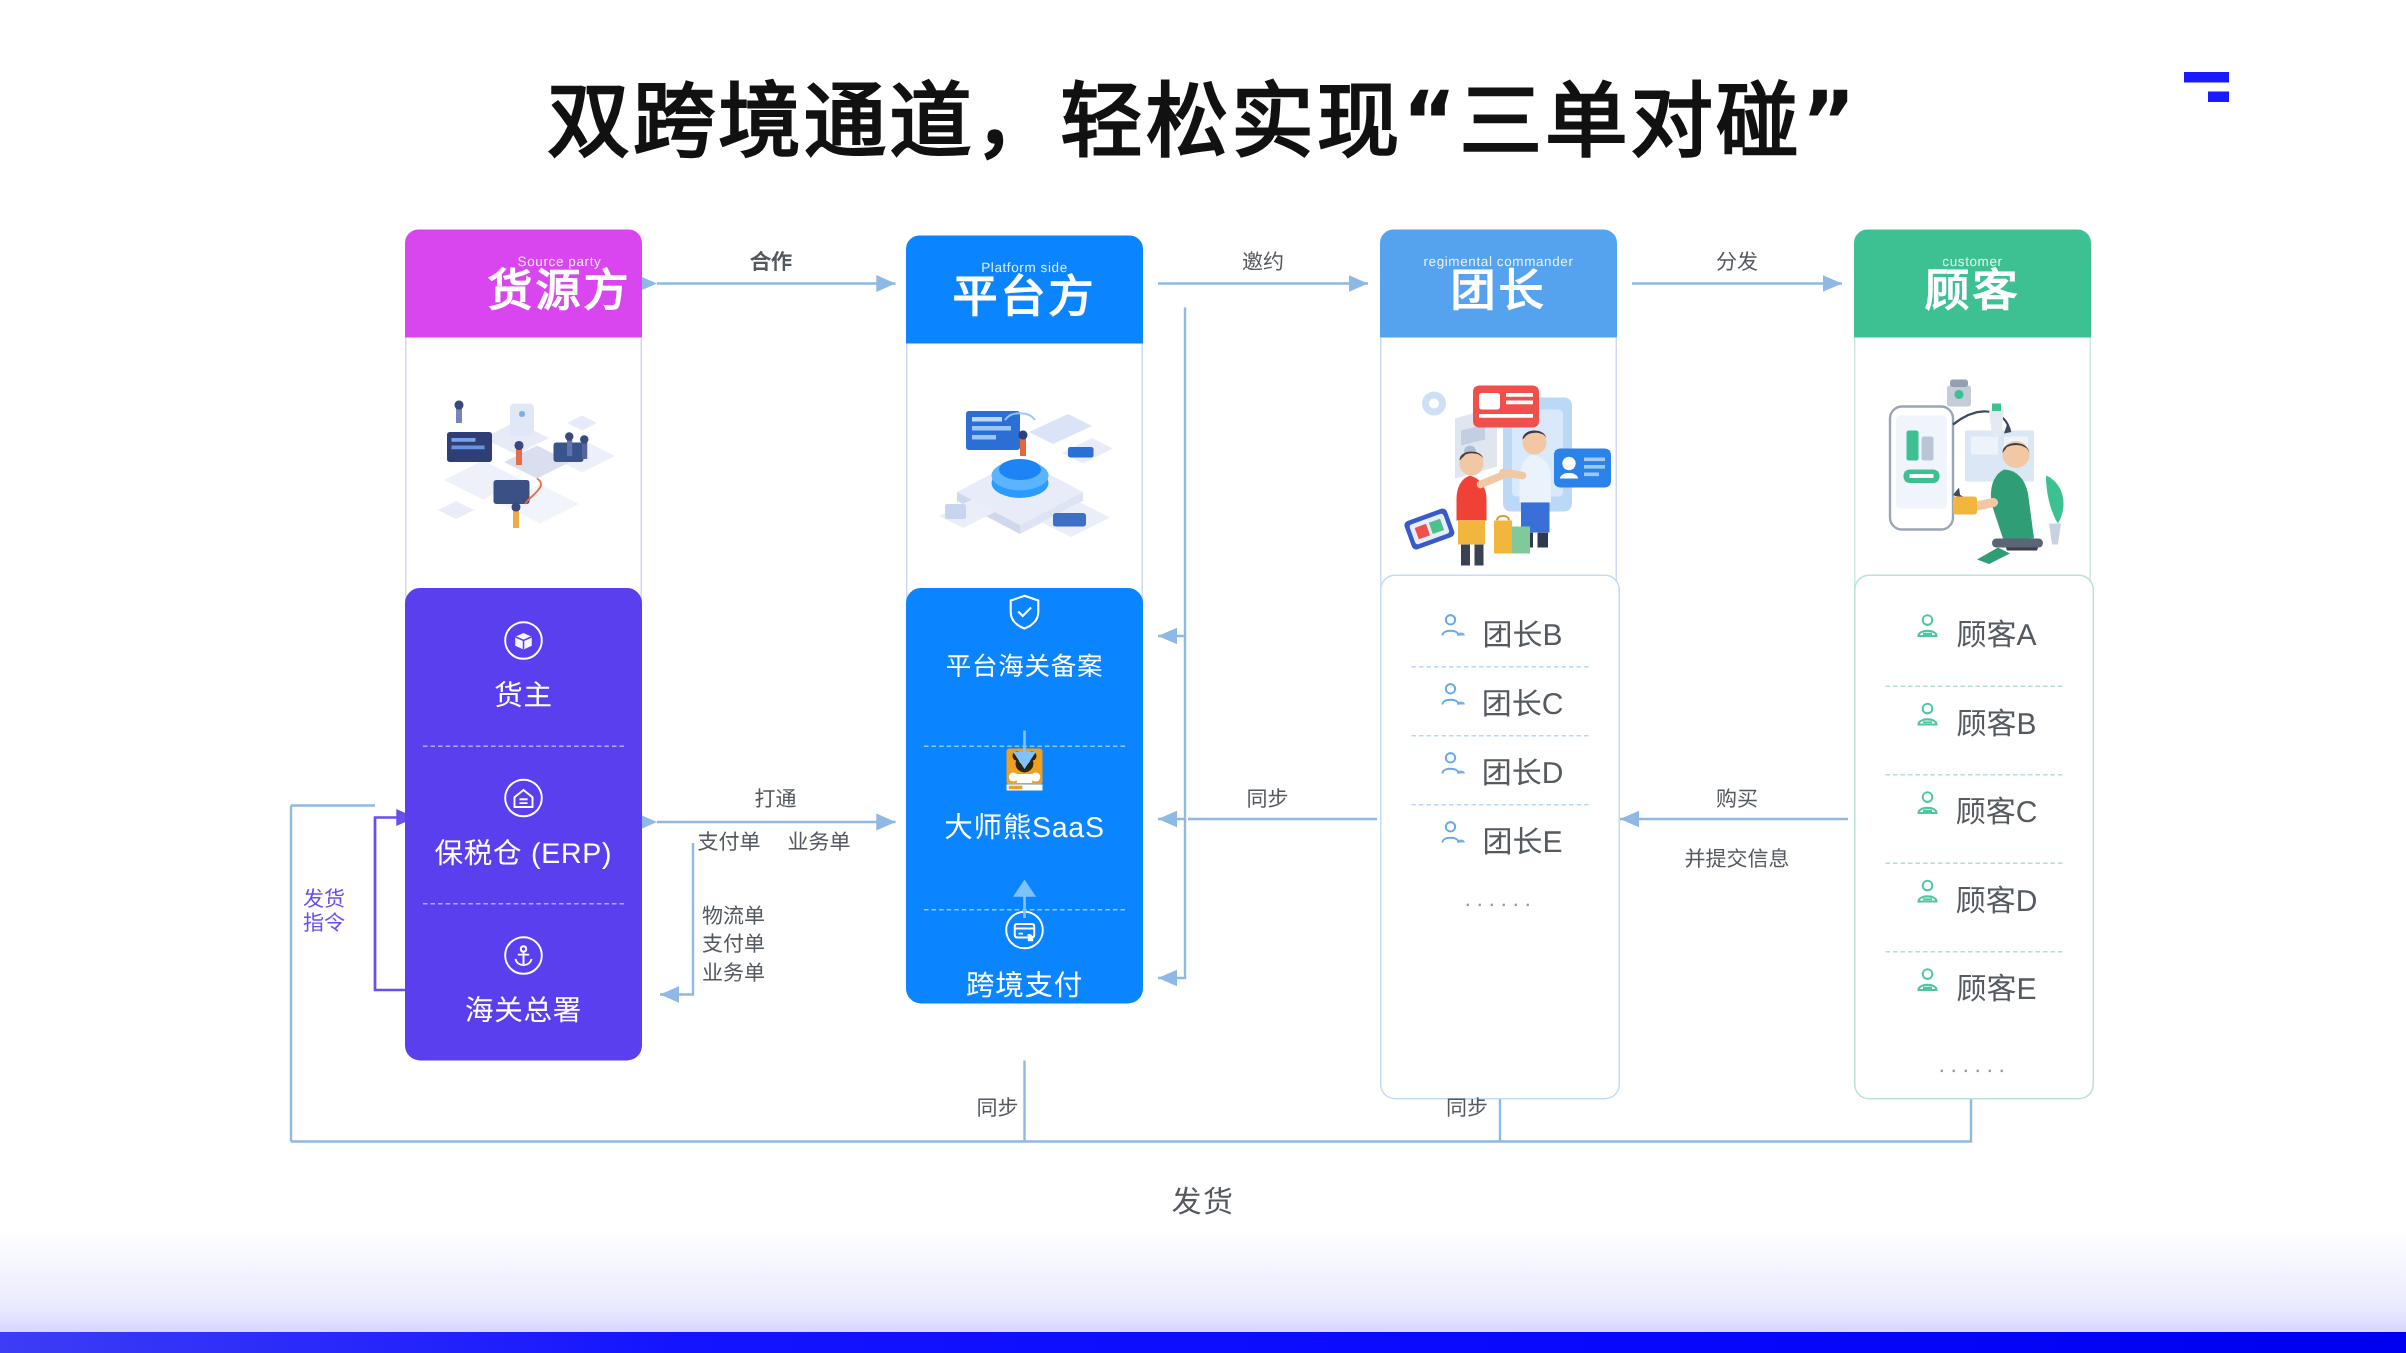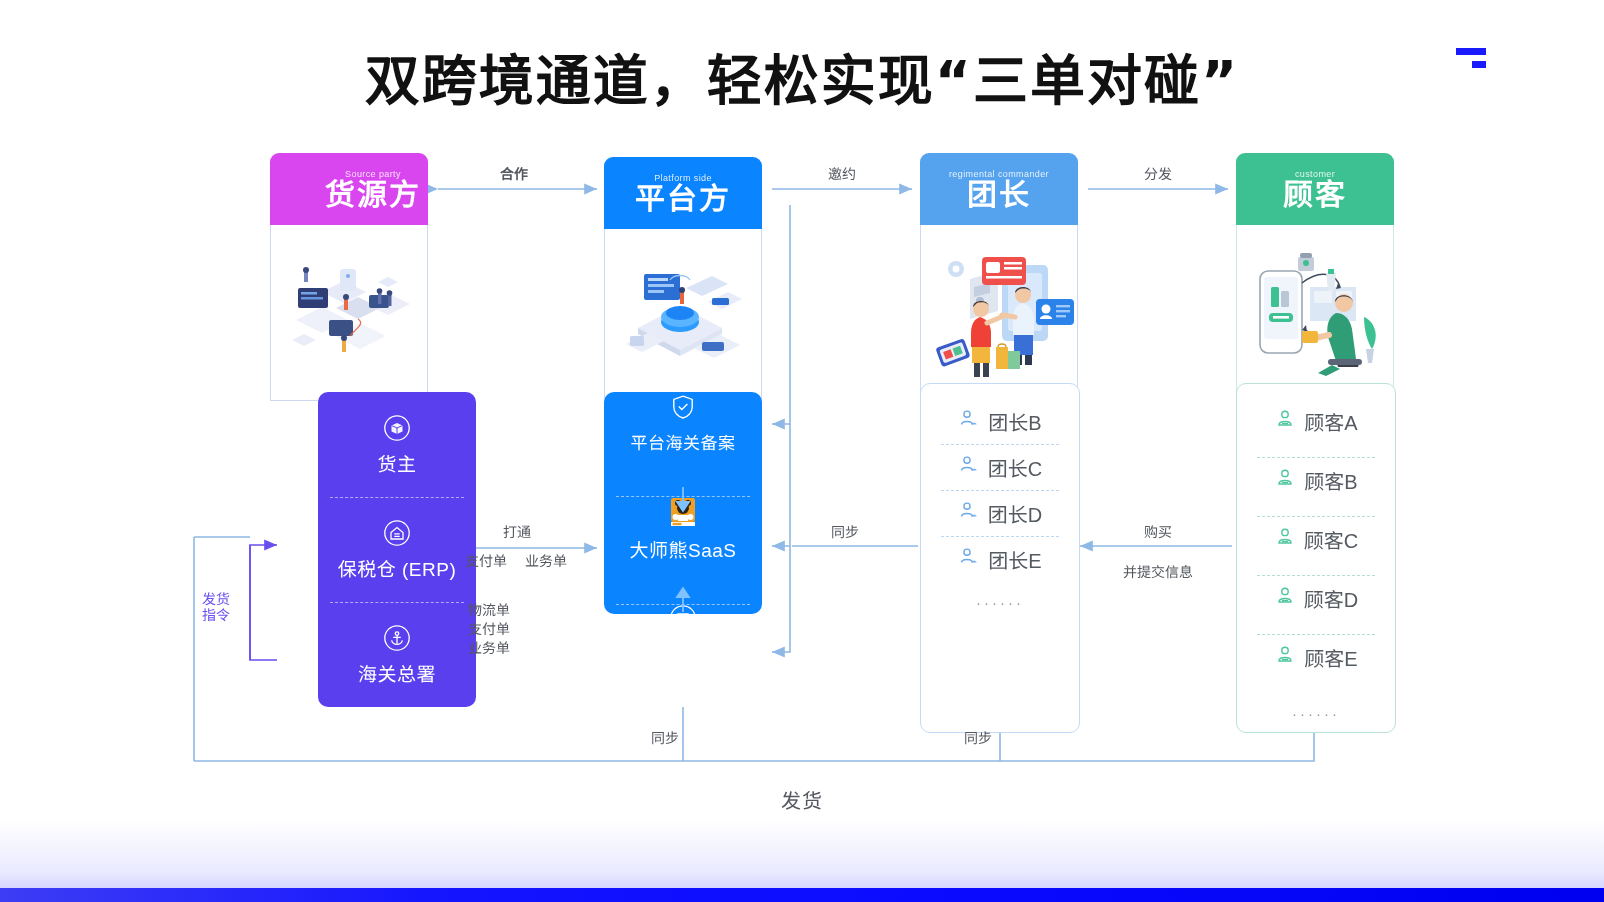--- a/index.html
+++ b/index.html
@@ -201,21 +201,21 @@
             <path d="M68,104 l0,-12 l4,0 l0,12 z" fill="#f0a63c"></path>
             <circle cx="70" cy="90" r="3" fill="#2f3f78"></circle>
             <polygon points="104,34 114,29 124,34 114,39" fill="#e4eaf8"></polygon>
             <polygon points="18,92 30,86 42,92 30,98" fill="#e9edf8"></polygon>
             <path d="M84,71 C92,76 80,82 76,88" stroke="#e8643c" fill="none" stroke-width="1.2"></path>
           </g>
         </svg>
       </div>
     </div>
 
-    <div class="panel" style="left:270px;top:392px;height:315px;background:#5a3fef;margin-left:48px;">
+    <div class="panel" style="left:270px;top:392px;height:315px;background:#5a3fef;">
       <div class="row">
         <span class="ico">
           <svg width="28" height="28" viewBox="0 0 28 28" fill="none" stroke="#fff" stroke-width="1.3">
             <circle cx="14" cy="14" r="12.2"></circle>
             <path d="M8.5,11.5 L14,9 L19.5,11.5 L19.5,17.5 L14,20 L8.5,17.5 Z" fill="#fff" stroke="none" opacity=".95"></path>
             <path d="M8.5,11.5 L14,14 L19.5,11.5 M14,14 L14,20" stroke="#5a3fef" stroke-width="1"></path>
           </svg>
         </span>
         <span class="lbl">货主</span>
       </div>
@@ -267,21 +267,21 @@
             <polygon points="86,96 112,83 132,93 106,106" fill="#e9eef9"></polygon>
             <rect x="94" y="90" width="22" height="9" rx="2" fill="#3d6fc4"></rect>
             <path d="M72,52 l0,-12 l4,0 l0,12 z" fill="#e8643c"></path>
             <circle cx="74" cy="38" r="3" fill="#2f3f78"></circle>
             <path d="M62,28 C66,22 78,22 82,28" stroke="#9cc6f8" stroke-width="1.3" fill="none"></path>
           </g>
         </svg>
       </div>
     </div>
 
-    <div class="panel" style="left:604px;top:392px;height:222px;background:#0a84ff;gap:42px;">
+    <div class="panel" style="left:604px;top:392px;height:277px;background:#0a84ff;gap:42px;">
       <div class="row">
         <span class="ico">
           <svg width="30" height="30" viewBox="0 0 30 30" fill="none" stroke="#fff" stroke-width="1.4">
             <path d="M15,4.2 L24.2,7.4 L24.2,15 C24.2,20.4 20,24.4 15,26 C10,24.4 5.8,20.4 5.8,15 L5.8,7.4 Z"></path>
             <path d="M10.8,14.6 L13.8,17.6 L19.4,12"></path>
           </svg>
         </span>
         <span class="lbl small">平台海关备案</span>
       </div>
       <div class="row">

